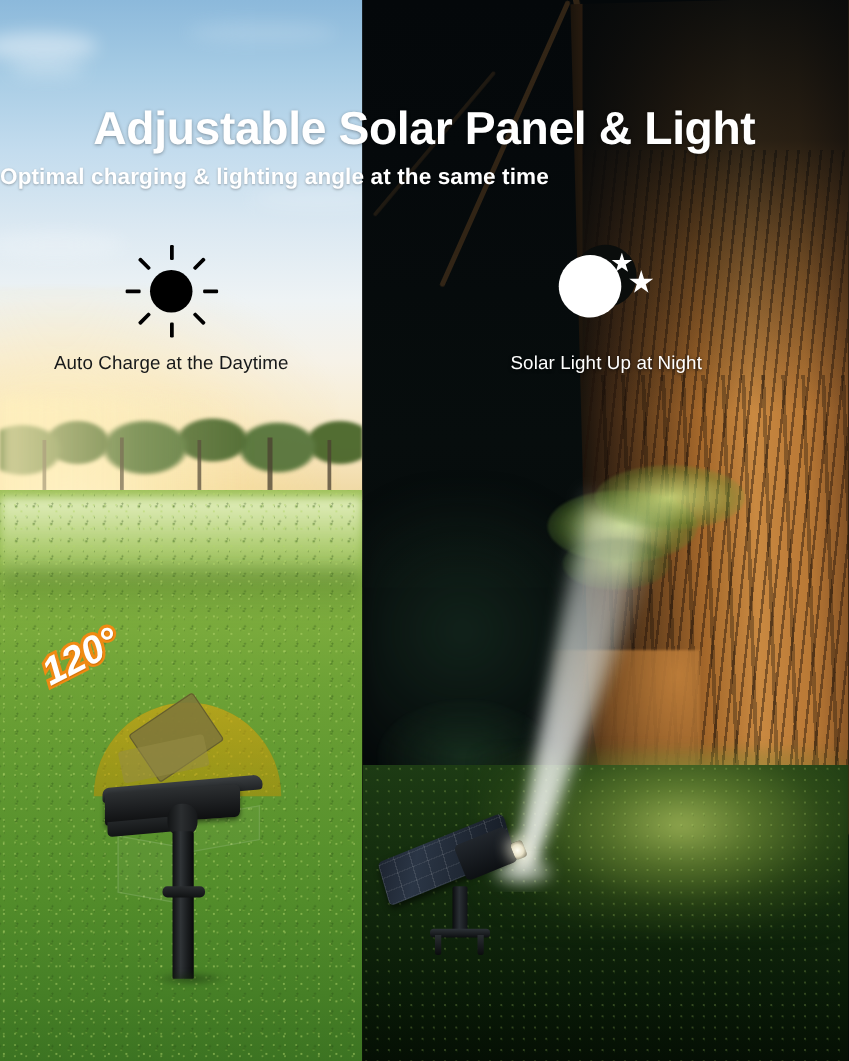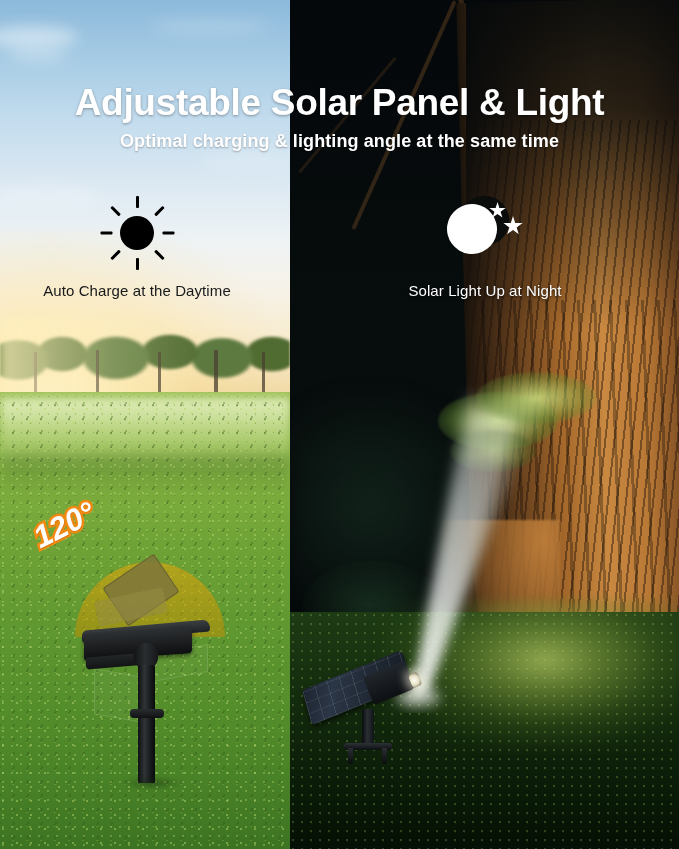--- a/index.html
+++ b/index.html
@@ -356,21 +356,21 @@
     text-align:center;
     font-size:37px;
     font-weight:bold;
     color:#ffffff;
     letter-spacing:-.3px;
     line-height:1.05;
     text-shadow:0 1px 3px rgba(0,0,0,.35);
   }
   #subheadline{
     position:absolute;left:0;top:131px;width:679px;
-    text-align:center;
+    text-align:left;
     font-size:18px;
     font-weight:bold;
     color:#ffffff;
     letter-spacing:.1px;
     text-shadow:0 1px 2px rgba(0,0,0,.3);
   }
 
   .feature{position:absolute;width:290px;text-align:center;}
   #feature-day{left:-8px;top:196px;width:290px;}
   #feature-night{left:355px;top:196px;width:260px;}

